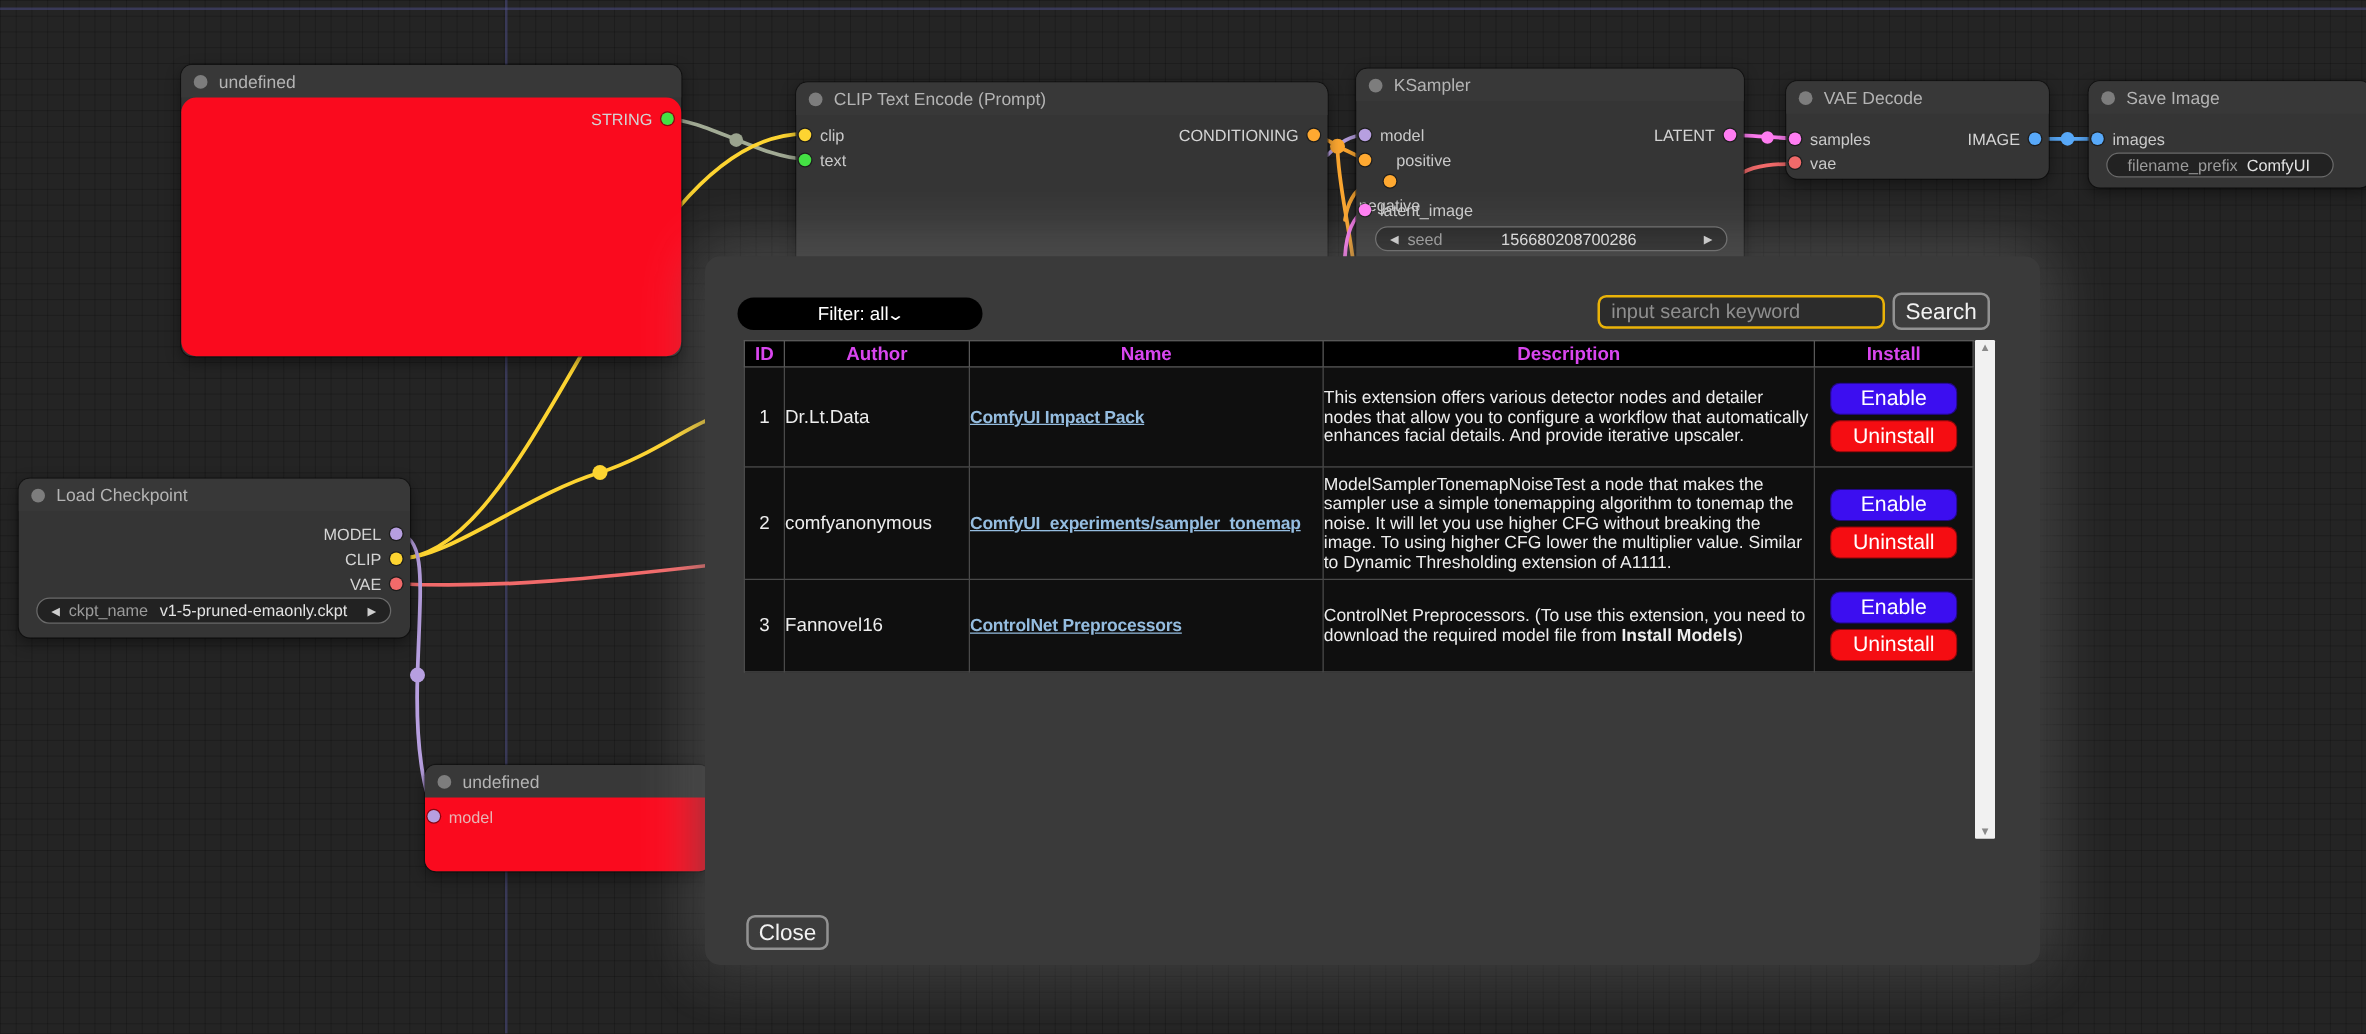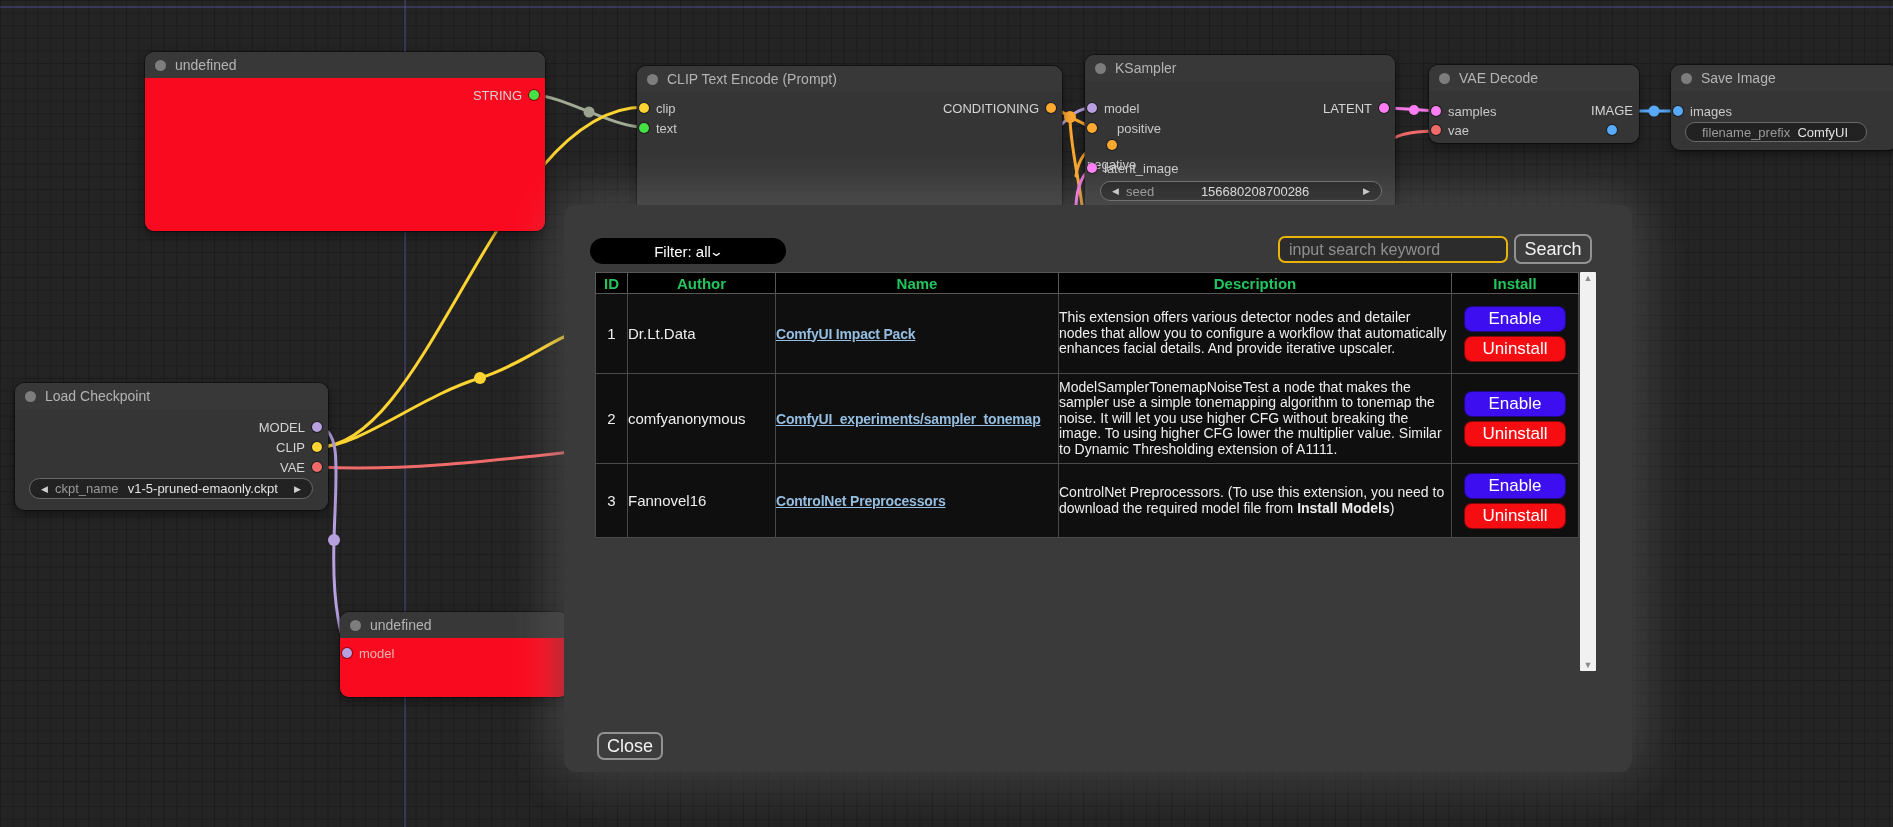--- a/index.html
+++ b/index.html
@@ -63,21 +63,21 @@
         border:2px solid #eab308;border-radius:7px;color:#ddd;font-size:16px;padding:2px 9px;
         font-family:"Liberation Sans", sans-serif;}
   .search-input::placeholder{color:#8f8f8f;}
   .dlg-btn{background:#3d3d3d;border:2px solid #929292;border-radius:7px;color:#f2f2f2;
         font-size:18px;font-family:"Liberation Sans", sans-serif;cursor:pointer;}
   .search-btn{position:absolute;left:950px;top:29px;width:78px;height:30px;}
   .close-btn{position:absolute;left:33px;top:527px;width:66px;height:28px;}
 
   table.ext{position:absolute;left:31px;top:67px;width:983px;border-collapse:collapse;
         table-layout:fixed;}
-  table.ext th{background:#000;color:#22c55e;font-weight:bold;font-size:15px;height:21px;
+  table.ext th{background:#000;color:#d946ef;font-weight:bold;font-size:15px;height:21px;
         border:1px solid #585858;padding:0;}
   table.ext td{background:#0f0f0f;border:1px solid #4a4a4a;color:#eee;vertical-align:middle;
         padding:0;}
   td.c-id{text-align:center;font-size:15px;}
   td.c-author{padding-left:8px;font-size:15px;}
   td.c-name{padding-left:8px;}
   .ext-link{color:#95bde0;font-weight:bold;font-size:14px;text-decoration:underline;
         letter-spacing:-0.2px;white-space:nowrap;cursor:pointer;}
   td.c-desc{font-size:14px;line-height:15.6px;padding:2px 5px;color:#f2f2f2;}
   td.c-install{text-align:center;margin-top:18px;}
@@ -131,21 +131,21 @@
 
     <path d="M1628 111 C 1642 111, 1663 111, 1679 111" stroke="#58a9f9"></path>
     <circle cx="1654" cy="111" r="5.5" fill="#58a9f9"></circle>
   </svg>
 
   <div class="node" style="left:145px;top:52px;width:400px;">
     <div class="node-header">
       <span class="tdot"></span>
       <span>undefined</span>
     </div>
-    <div class="node-body body-error" style="height:153px;">
+    <div class="node-body body-error" style="height:207px;border-radius:12px;">
       <div class="slot out" style="top:9px;">
         <span class="slot-label out-label">STRING</span>
         <span class="dot dot-green"></span>
       </div>
     </div>
   </div>
 
   <div class="node" style="left:637px;top:66px;width:425px;height:150px;">
     <div class="node-header">
       <span class="tdot"></span>
@@ -209,21 +209,21 @@
     </div>
     <div class="node-body" style="height:52px;">
       <div class="slot in" style="top:12px;">
         <span class="dot dot-pink"></span>
         <span class="slot-label">samples</span>
       </div>
       <div class="slot in" style="top:31px;">
         <span class="dot dot-salmon"></span>
         <span class="slot-label">vae</span>
       </div>
-      <div class="slot out" style="top:12px;flex-direction:column;">
+      <div class="slot out" style="top:12px;">
         <span class="slot-label out-label">IMAGE</span>
         <span class="dot dot-blue"></span>
       </div>
     </div>
   </div>
 
   <div class="node" style="left:1671px;top:65px;width:226px;height:85px;">
     <div class="node-header">
       <span class="tdot"></span>
       <span>Save Image</span>

